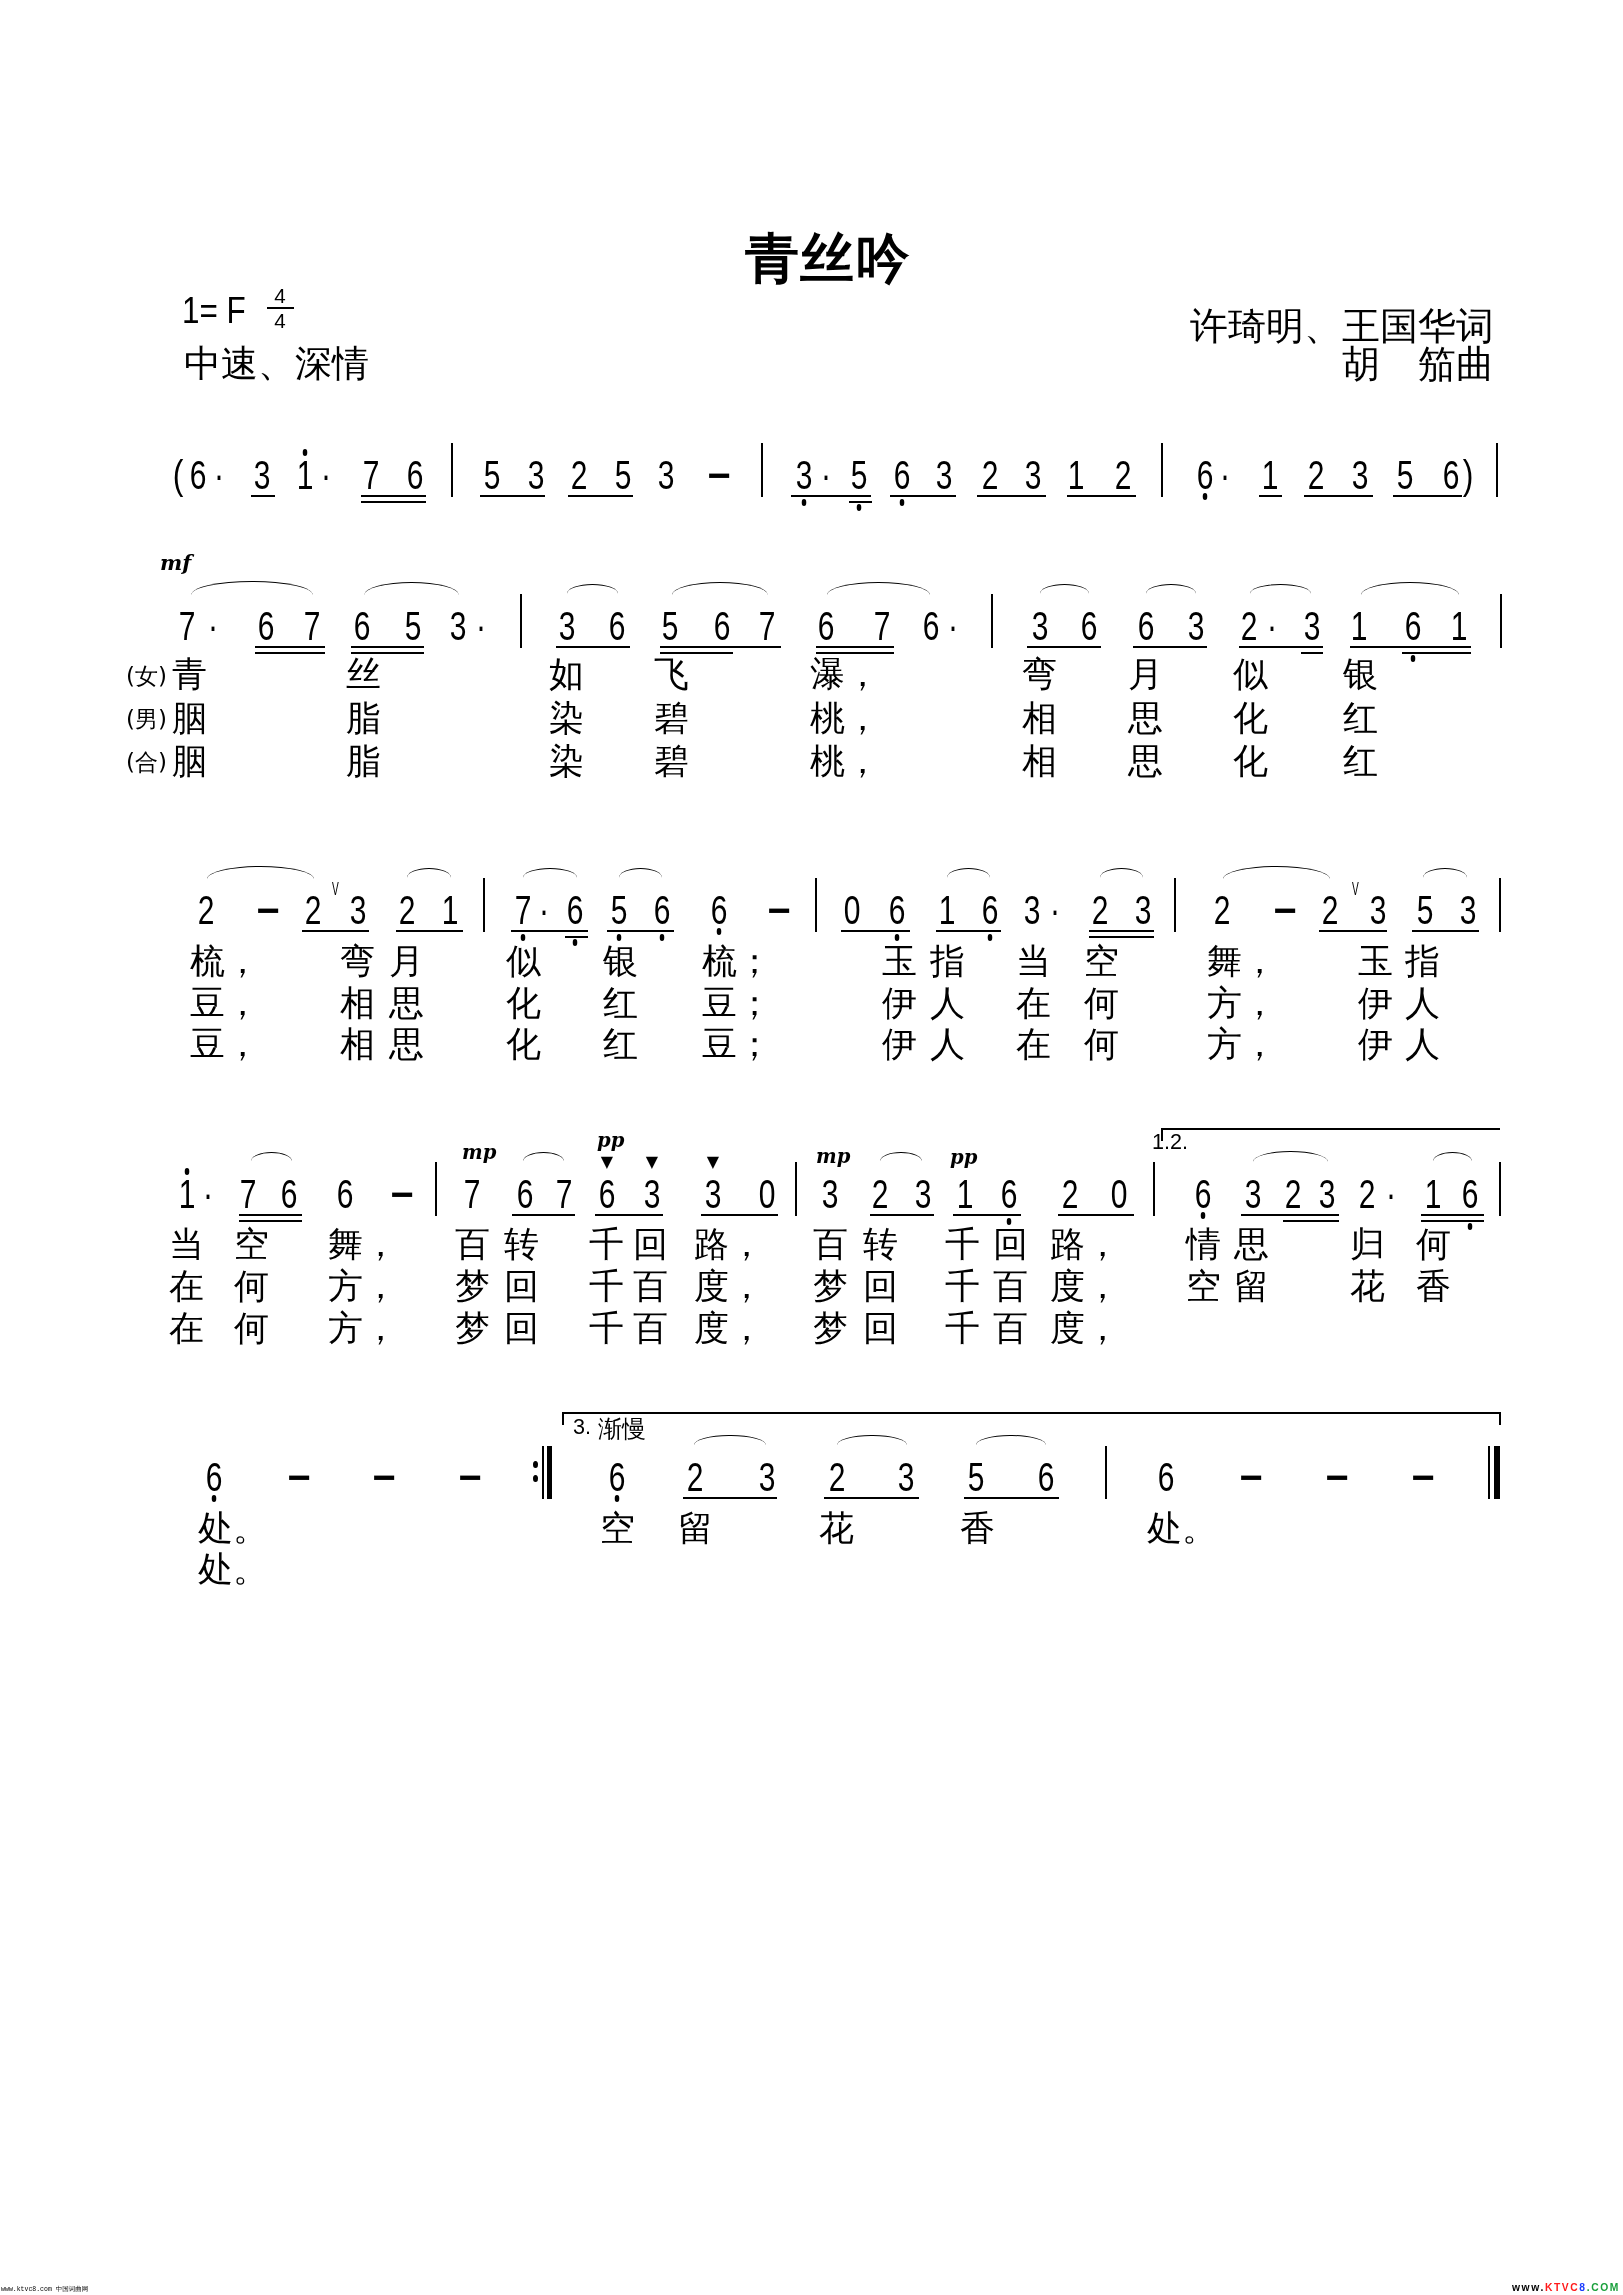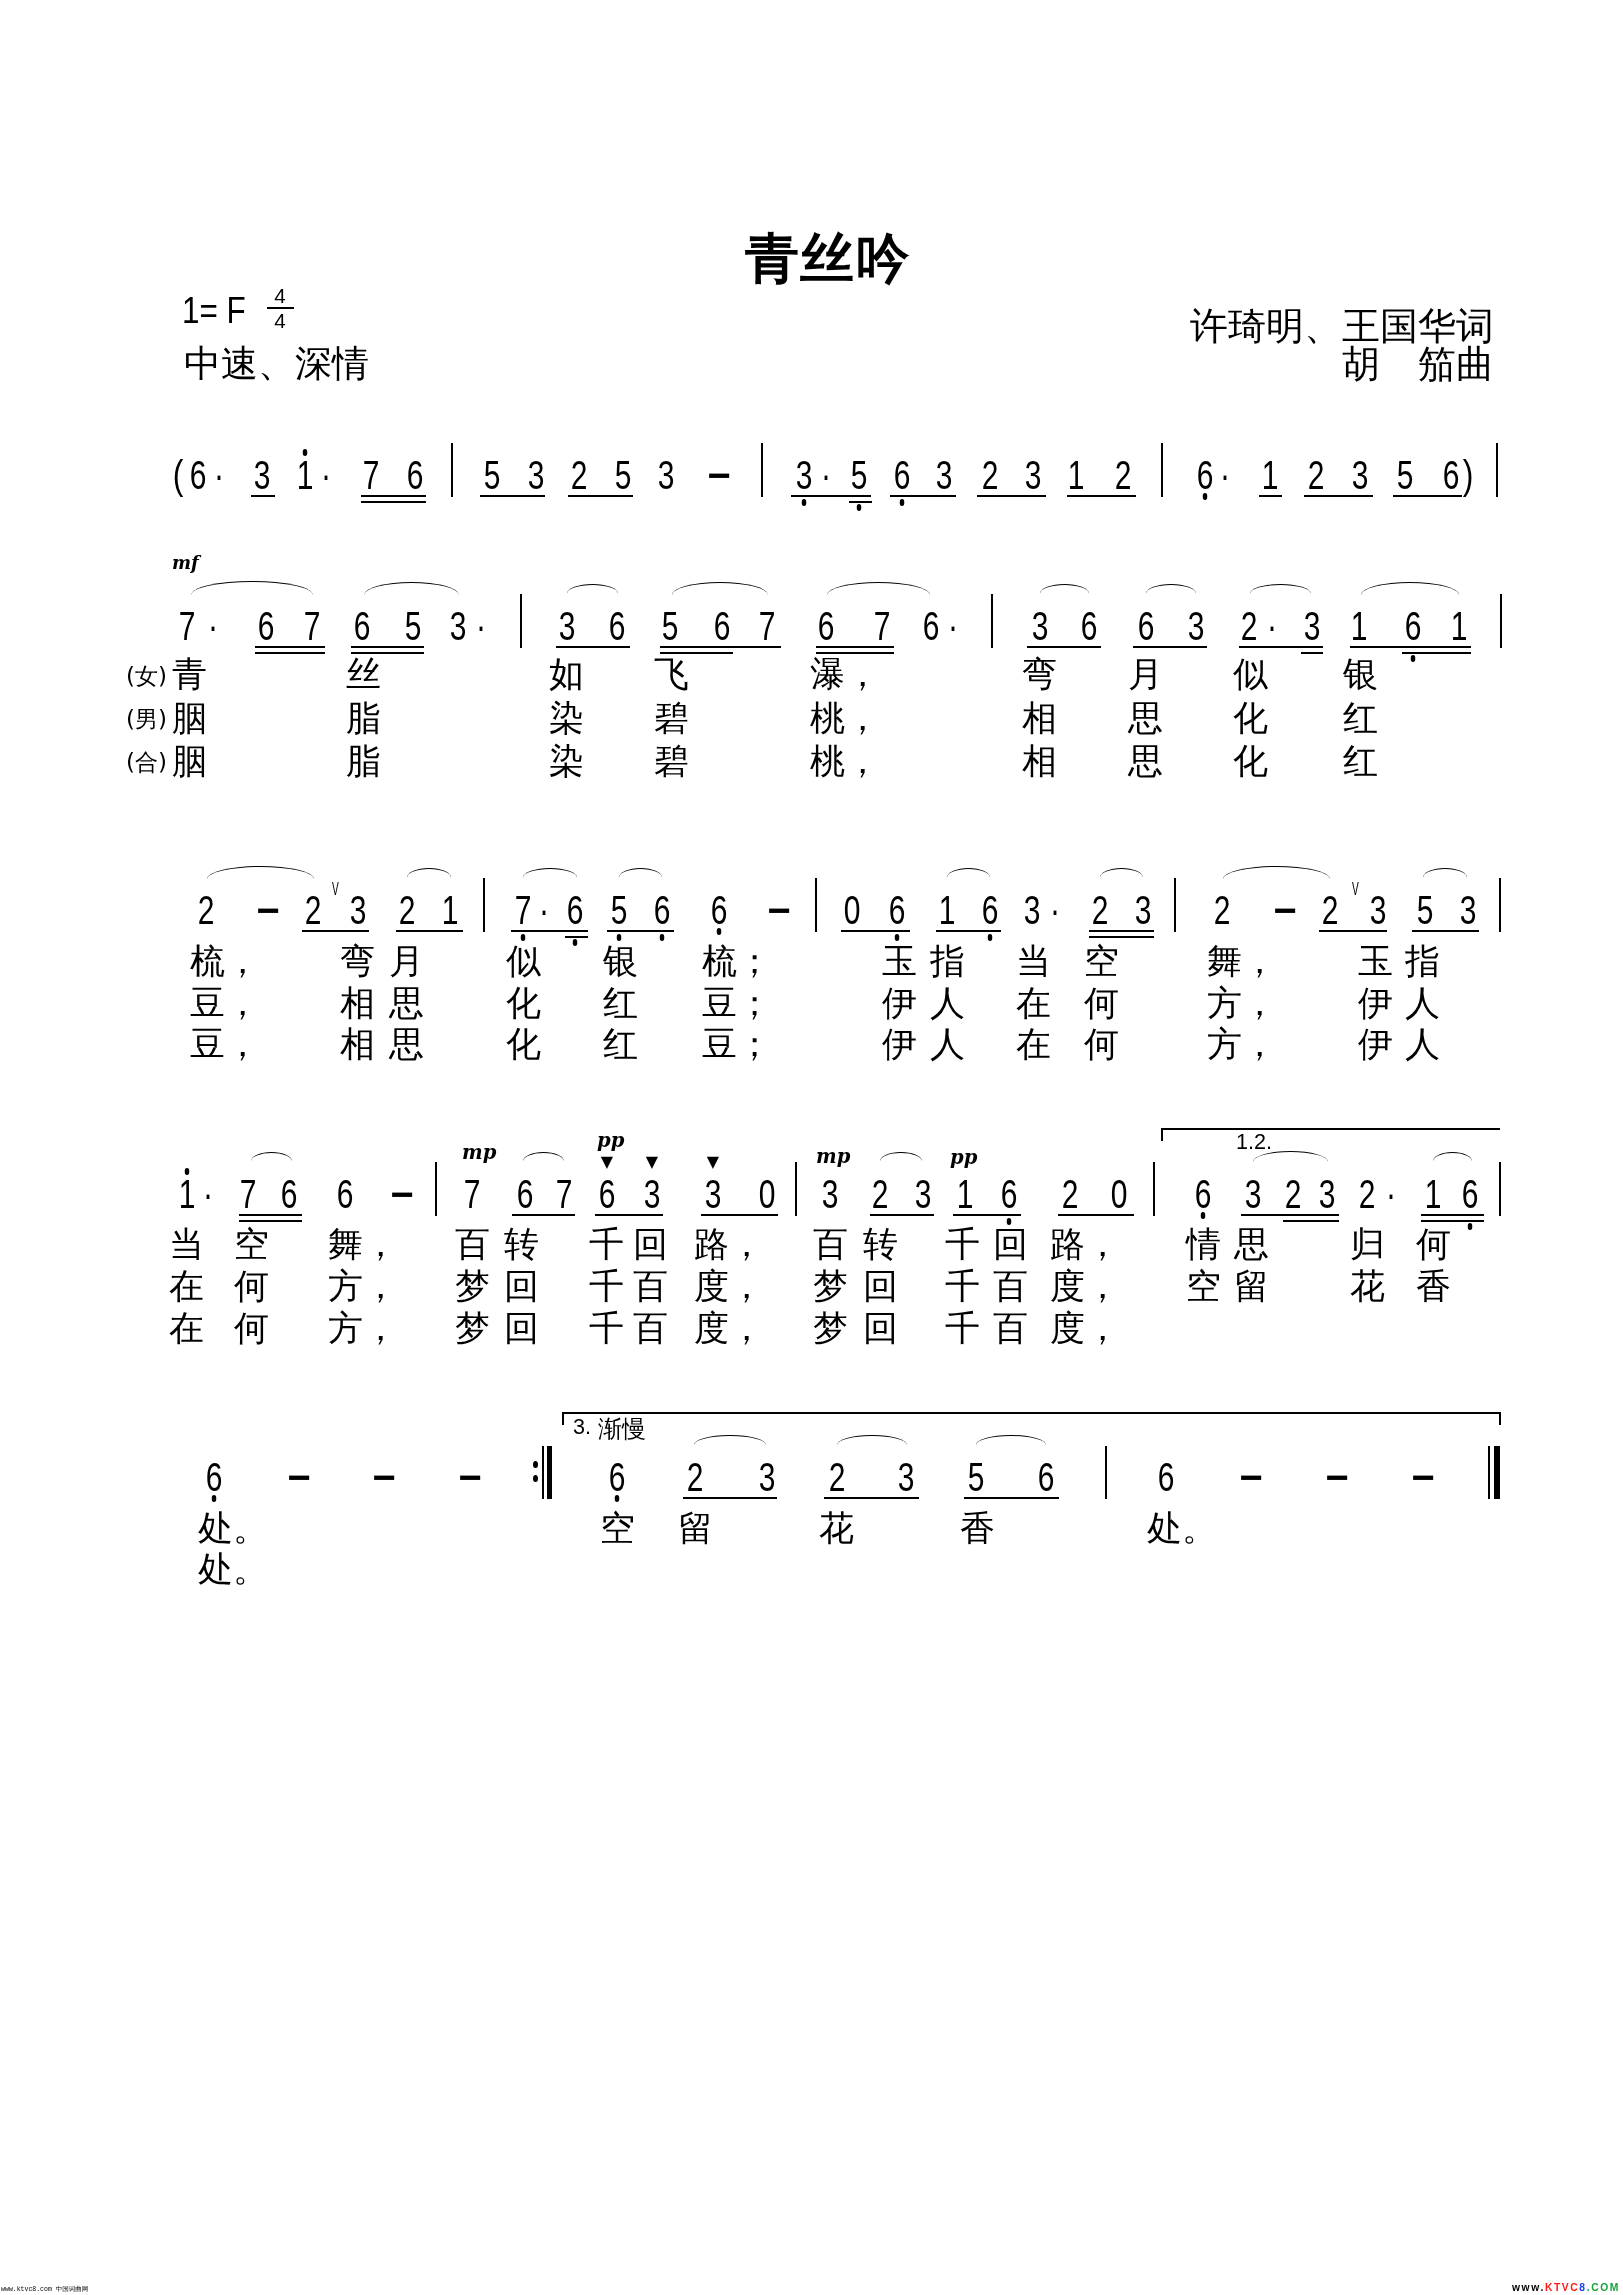--- a/index.html
+++ b/index.html
@@ -96,21 +96,21 @@
     <div class="u u1" style="left:791px;width:80px"></div>
     <div class="u u2" style="left:849px;width:23px"></div>
     <div class="u u1" style="left:890px;width:66px"></div>
     <div class="u u1" style="left:977px;width:69px"></div>
     <div class="u u1" style="left:1067px;width:69px"></div>
     <div class="u u1" style="left:1259px;width:23px"></div>
     <div class="u u1" style="left:1304px;width:69px"></div>
     <div class="u u1" style="left:1393px;width:69px"></div>
   </div>
 
-  <div class="dyn" style="left:172px;top:552px;font-size:18px;line-height:21.6px;">mf</div>
+  <div class="dyn" style="left:160px;top:552px;font-size:21px;line-height:21.6px;">mf</div>
   <div class="ln" style="top:606px;">
     <span class="n" style="left:187px">7</span>
     <span class="n" style="left:213px">·</span>
     <span class="n" style="left:266px">6</span>
     <span class="n" style="left:312px">7</span>
     <span class="n" style="left:362px">6</span>
     <span class="n" style="left:413px">5</span>
     <span class="n" style="left:458px">3</span>
     <span class="n" style="left:481px">·</span>
     <div class="b" style="left:520px"></div>
@@ -291,21 +291,21 @@
   <span class="ly" style="left:882px;top:1027px">伊</span>
   <span class="ly" style="left:930px;top:1027px">人</span>
   <span class="ly" style="left:1016px;top:1027px">在</span>
   <span class="ly" style="left:1084px;top:1027px">何</span>
   <span class="ly" style="left:1207px;top:1027px">方，</span>
   <span class="ly" style="left:1358px;top:1027px">伊</span>
   <span class="ly" style="left:1405px;top:1027px">人</span>
 
   <div class="vline" style="left:1161px;top:1128px;width:339px;height:1.6px"></div>
   <div class="vline" style="left:1161px;top:1128px;width:1.6px;height:13px"></div>
-  <span class="vtxt" style="left:1236px;top:1131px">1.2.</span>
+  <span class="vtxt" style="left:1152px;top:1131px">1.2.</span>
   <span class="dyn" style="left:462px;top:1143px">mp</span>
   <span class="dyn" style="left:597px;top:1131px">pp</span>
   <span class="dyn" style="left:816px;top:1147px">mp</span>
   <span class="dyn" style="left:950px;top:1148px">pp</span>
   <span class="acc" style="left:607px;top:1154px">▼</span>
   <span class="acc" style="left:652px;top:1154px">▼</span>
   <span class="acc" style="left:713px;top:1154px">▼</span>
   <div class="ln" style="top:1174px;">
     <span class="n" style="left:187px" data-oct="high">1</span>
     <span class="n" style="left:208px">·</span>

